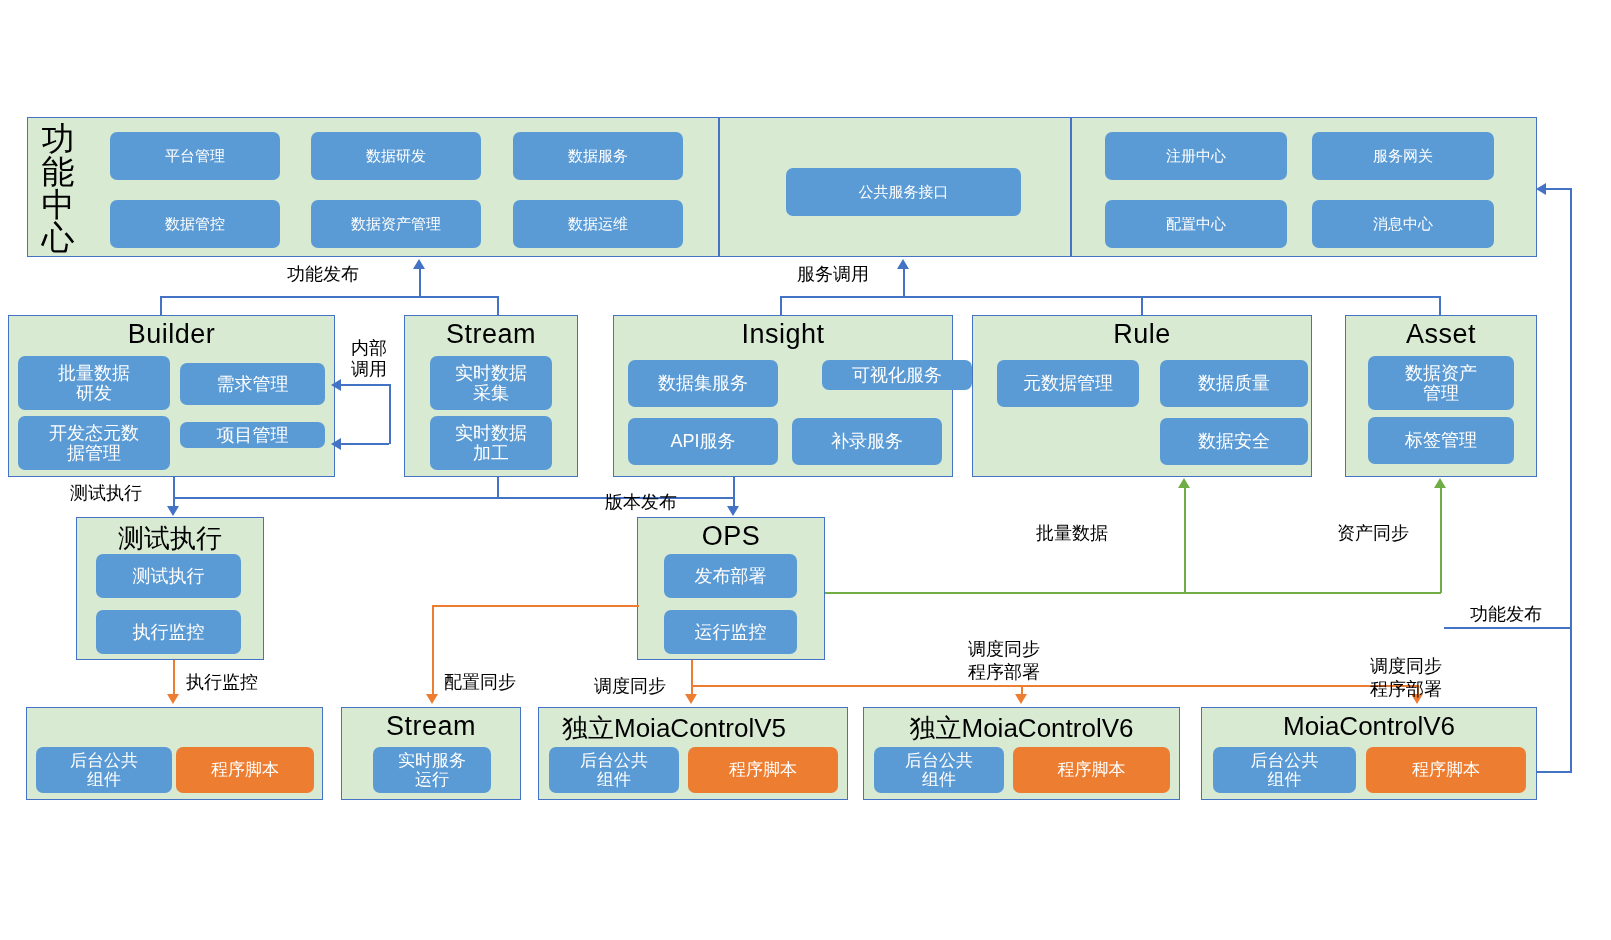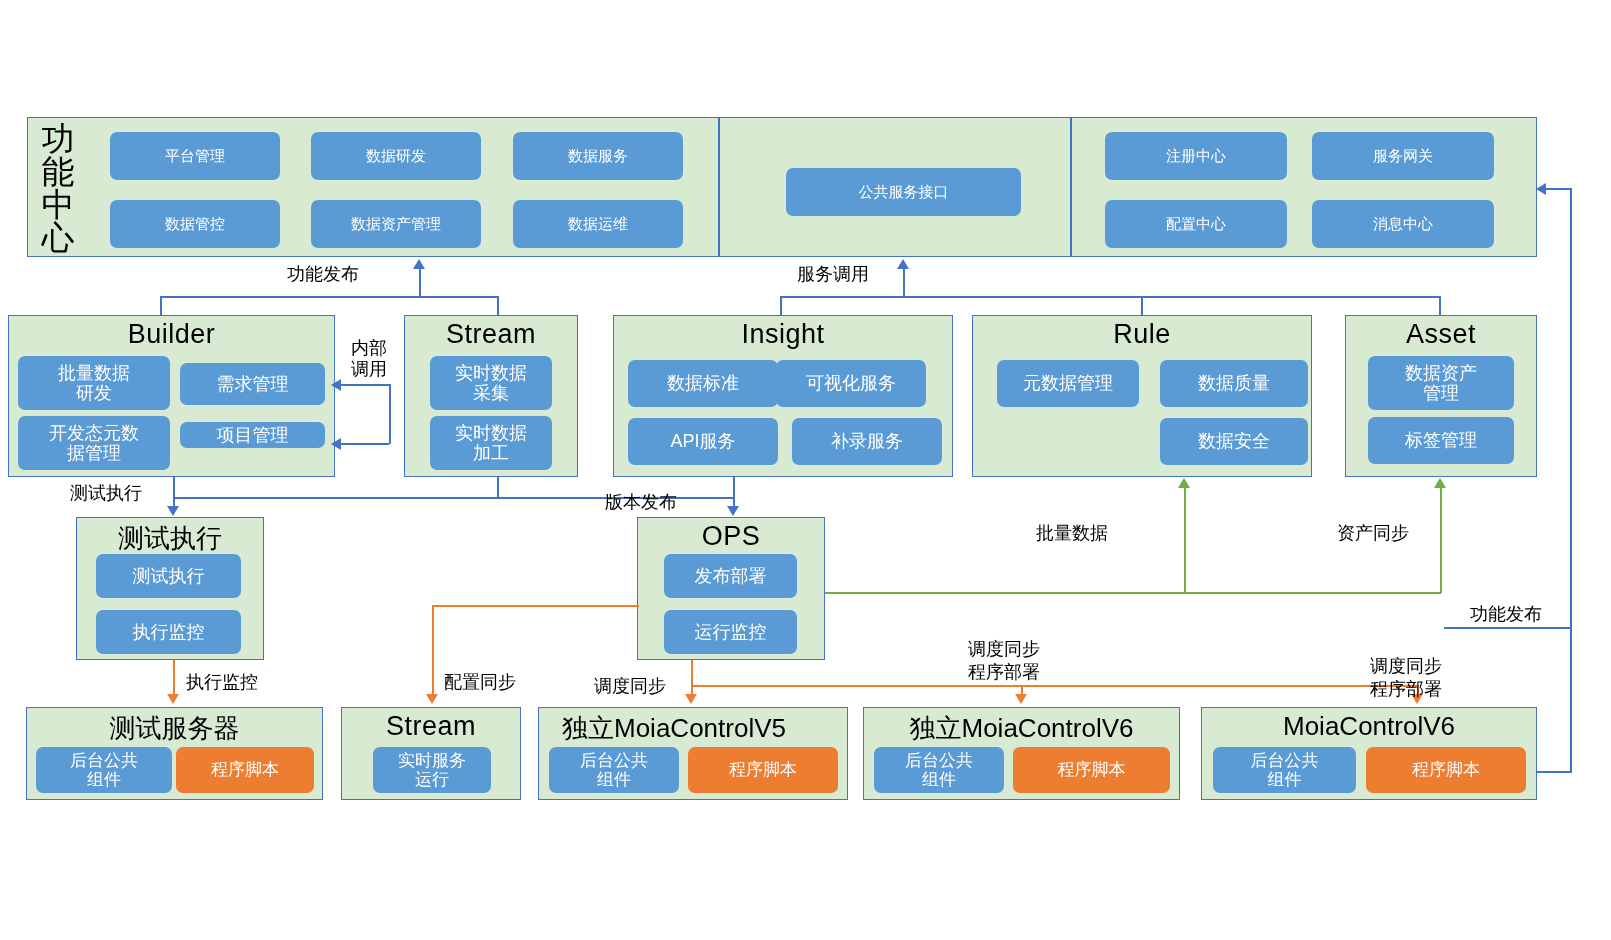--- a/index.html
+++ b/index.html
@@ -83,22 +83,22 @@
 
   <div class="grp" style="left:404px;top:315px;width:174px;height:162px;"></div>
   <div class="grp-title lat-title" style="left:404px;top:319px;width:174px;">Stream</div>
   <div class="chip sm" style="left:430px;top:356px;width:122px;height:54px;white-space:pre-line;">实时数据
 采集</div>
   <div class="chip sm" style="left:430px;top:416px;width:122px;height:54px;white-space:pre-line;">实时数据
 加工</div>
 
   <div class="grp" style="left:613px;top:315px;width:340px;height:162px;"></div>
   <div class="grp-title lat-title" style="left:613px;top:319px;width:340px;">Insight</div>
-  <div class="chip sm" style="left:628px;top:360px;width:150px;height:47px;">数据标准</div>
-  <div class="chip sm" style="left:776px;top:360px;width:150px;height:47px;">可视化服务</div>
+  <div class="chip sm" style="left:628px;top:360px;width:150px;height:47px;">数据集服务</div>
+  <div class="chip sm" style="left:822px;top:360px;width:150px;height:30px;">可视化服务</div>
   <div class="chip sm" style="left:628px;top:418px;width:150px;height:47px;">API服务</div>
   <div class="chip sm" style="left:792px;top:418px;width:150px;height:47px;">补录服务</div>
 
   <div class="grp" style="left:972px;top:315px;width:340px;height:162px;"></div>
   <div class="grp-title lat-title" style="left:972px;top:319px;width:340px;">Rule</div>
   <div class="chip sm" style="left:997px;top:360px;width:142px;height:47px;">元数据管理</div>
   <div class="chip sm" style="left:1160px;top:360px;width:148px;height:47px;">数据质量</div>
   <div class="chip sm" style="left:1160px;top:418px;width:148px;height:47px;">数据安全</div>
 
   <div class="grp" style="left:1345px;top:315px;width:192px;height:162px;"></div>
@@ -111,21 +111,20 @@
   <div class="grp-title cn-title" style="left:76px;top:521px;width:188px;">测试执行</div>
   <div class="chip sm" style="left:96px;top:554px;width:145px;height:44px;">测试执行</div>
   <div class="chip sm" style="left:96px;top:610px;width:145px;height:44px;">执行监控</div>
 
   <div class="grp" style="left:637px;top:517px;width:188px;height:143px;"></div>
   <div class="grp-title lat-title" style="left:637px;top:521px;width:188px;">OPS</div>
   <div class="chip sm" style="left:664px;top:554px;width:133px;height:44px;">发布部署</div>
   <div class="chip sm" style="left:664px;top:610px;width:133px;height:44px;">运行监控</div>
 
   <div class="grp" style="left:26px;top:707px;width:297px;height:93px;"></div>
-  <div class="grp-title cn-title" style="left:26px;top:711px;width:297px;">测试服务器</div>
   <div class="chip xs" style="left:36px;top:747px;width:136px;height:46px;white-space:pre-line;">后台公共
 组件</div>
   <div class="chip xs orange" style="left:176px;top:747px;width:138px;height:46px;">程序脚本</div>
 
   <div class="grp" style="left:341px;top:707px;width:180px;height:93px;"></div>
   <div class="grp-title lat-title" style="left:341px;top:711px;width:180px;">Stream</div>
   <div class="chip xs" style="left:373px;top:747px;width:118px;height:46px;white-space:pre-line;">实时服务
 运行</div>
 
   <div class="grp" style="left:538px;top:707px;width:310px;height:93px;"></div>

